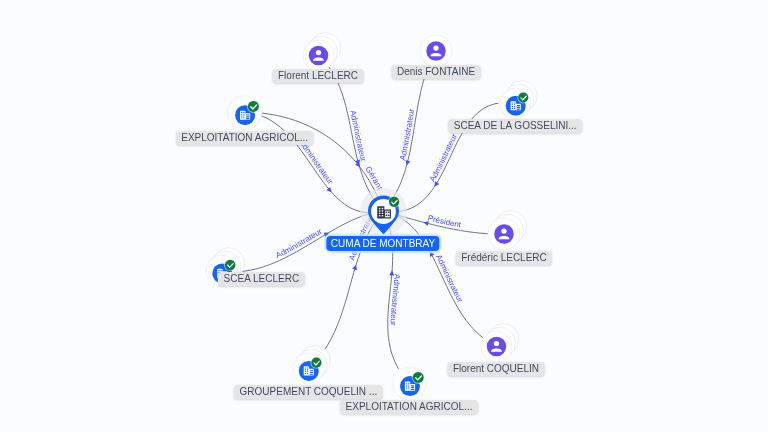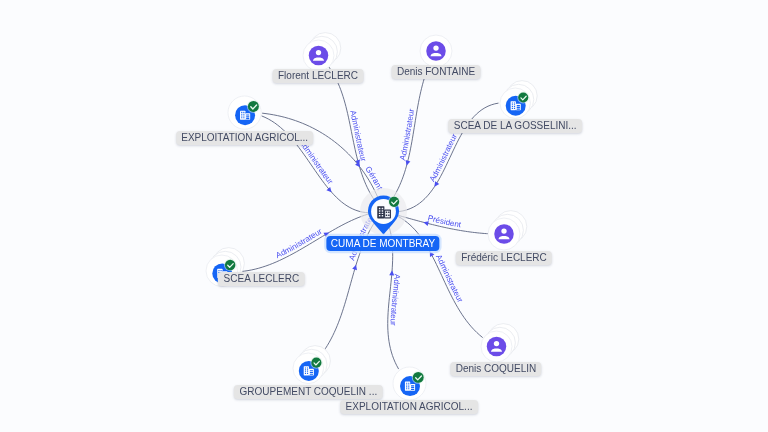--- a/index.html
+++ b/index.html
@@ -238,21 +238,21 @@
       <svg width="59" height="59" viewBox="-29.5 -29.5 59 59" style="position: absolute; left: 466.5px; top: 316.5px;">
         <circle cx="6.8" cy="-7.4" r="15.5" fill="#fff" stroke="#e6e8ee" stroke-width=".8"></circle>
         <circle cx="3.4" cy="-3.7" r="15.5" fill="#fff" stroke="#e6e8ee" stroke-width=".8"></circle>
         <circle cx="0" cy="0" r="15.5" fill="#fff" stroke="#eaecf1" stroke-width=".8"></circle>
         <circle cx="0" cy="0" r="9.75" fill="#6c4ce8"></circle>
        <circle cx="0" cy="-2.925" r="2.6812500000000004" fill="#fff"></circle>
        <path d="M -5.606249999999999 5.313750000000001 L -5.07 3.9000000000000004
                 C -3.9000000000000004 1.2675 3.9000000000000004 1.2675 5.07 3.9000000000000004
                 L 5.606249999999999 5.313750000000001 Z" fill="#fff"></path>
       </svg>
-      <div class="nodelabel" style="left: 496px; top: 362px;">Denis COQUELIN</div>
+      <div class="nodelabel" style="left: 496px; top: 362px;">Florent COQUELIN</div>
       <svg width="83" height="83" viewBox="-41.5 -41.5 83 83" style="position: absolute; left: 341.5px; top: 169.5px;">
         <circle cx="0" cy="0" r="23.5" fill="#e9eaec" opacity=".65"></circle>
         <path d="M 0 23.25 C -4.6499999999999995 17.05 -14.26 8.525 -15.19 2.48
          A 15.5 15.5 0 1 1 15.19 2.48
          C 14.26 8.525 4.6499999999999995 17.05 0 23.25 z" fill="#1565f5"></path>
         <circle cx="0" cy="0" r="12.4" fill="#fbfdff"></circle>
         <g transform="translate(0.6 0.8)">
           <g transform="translate(-8.649000000000001 -8.649000000000001) scale(0.72075)">
       <rect x="2.5" y="3.5" width="9.9" height="17.0" fill="#2b3248" rx=".9"></rect>
       <rect x="12.0" y="8.2" width="9.5" height="12.3" fill="#2b3248" rx=".9"></rect>

